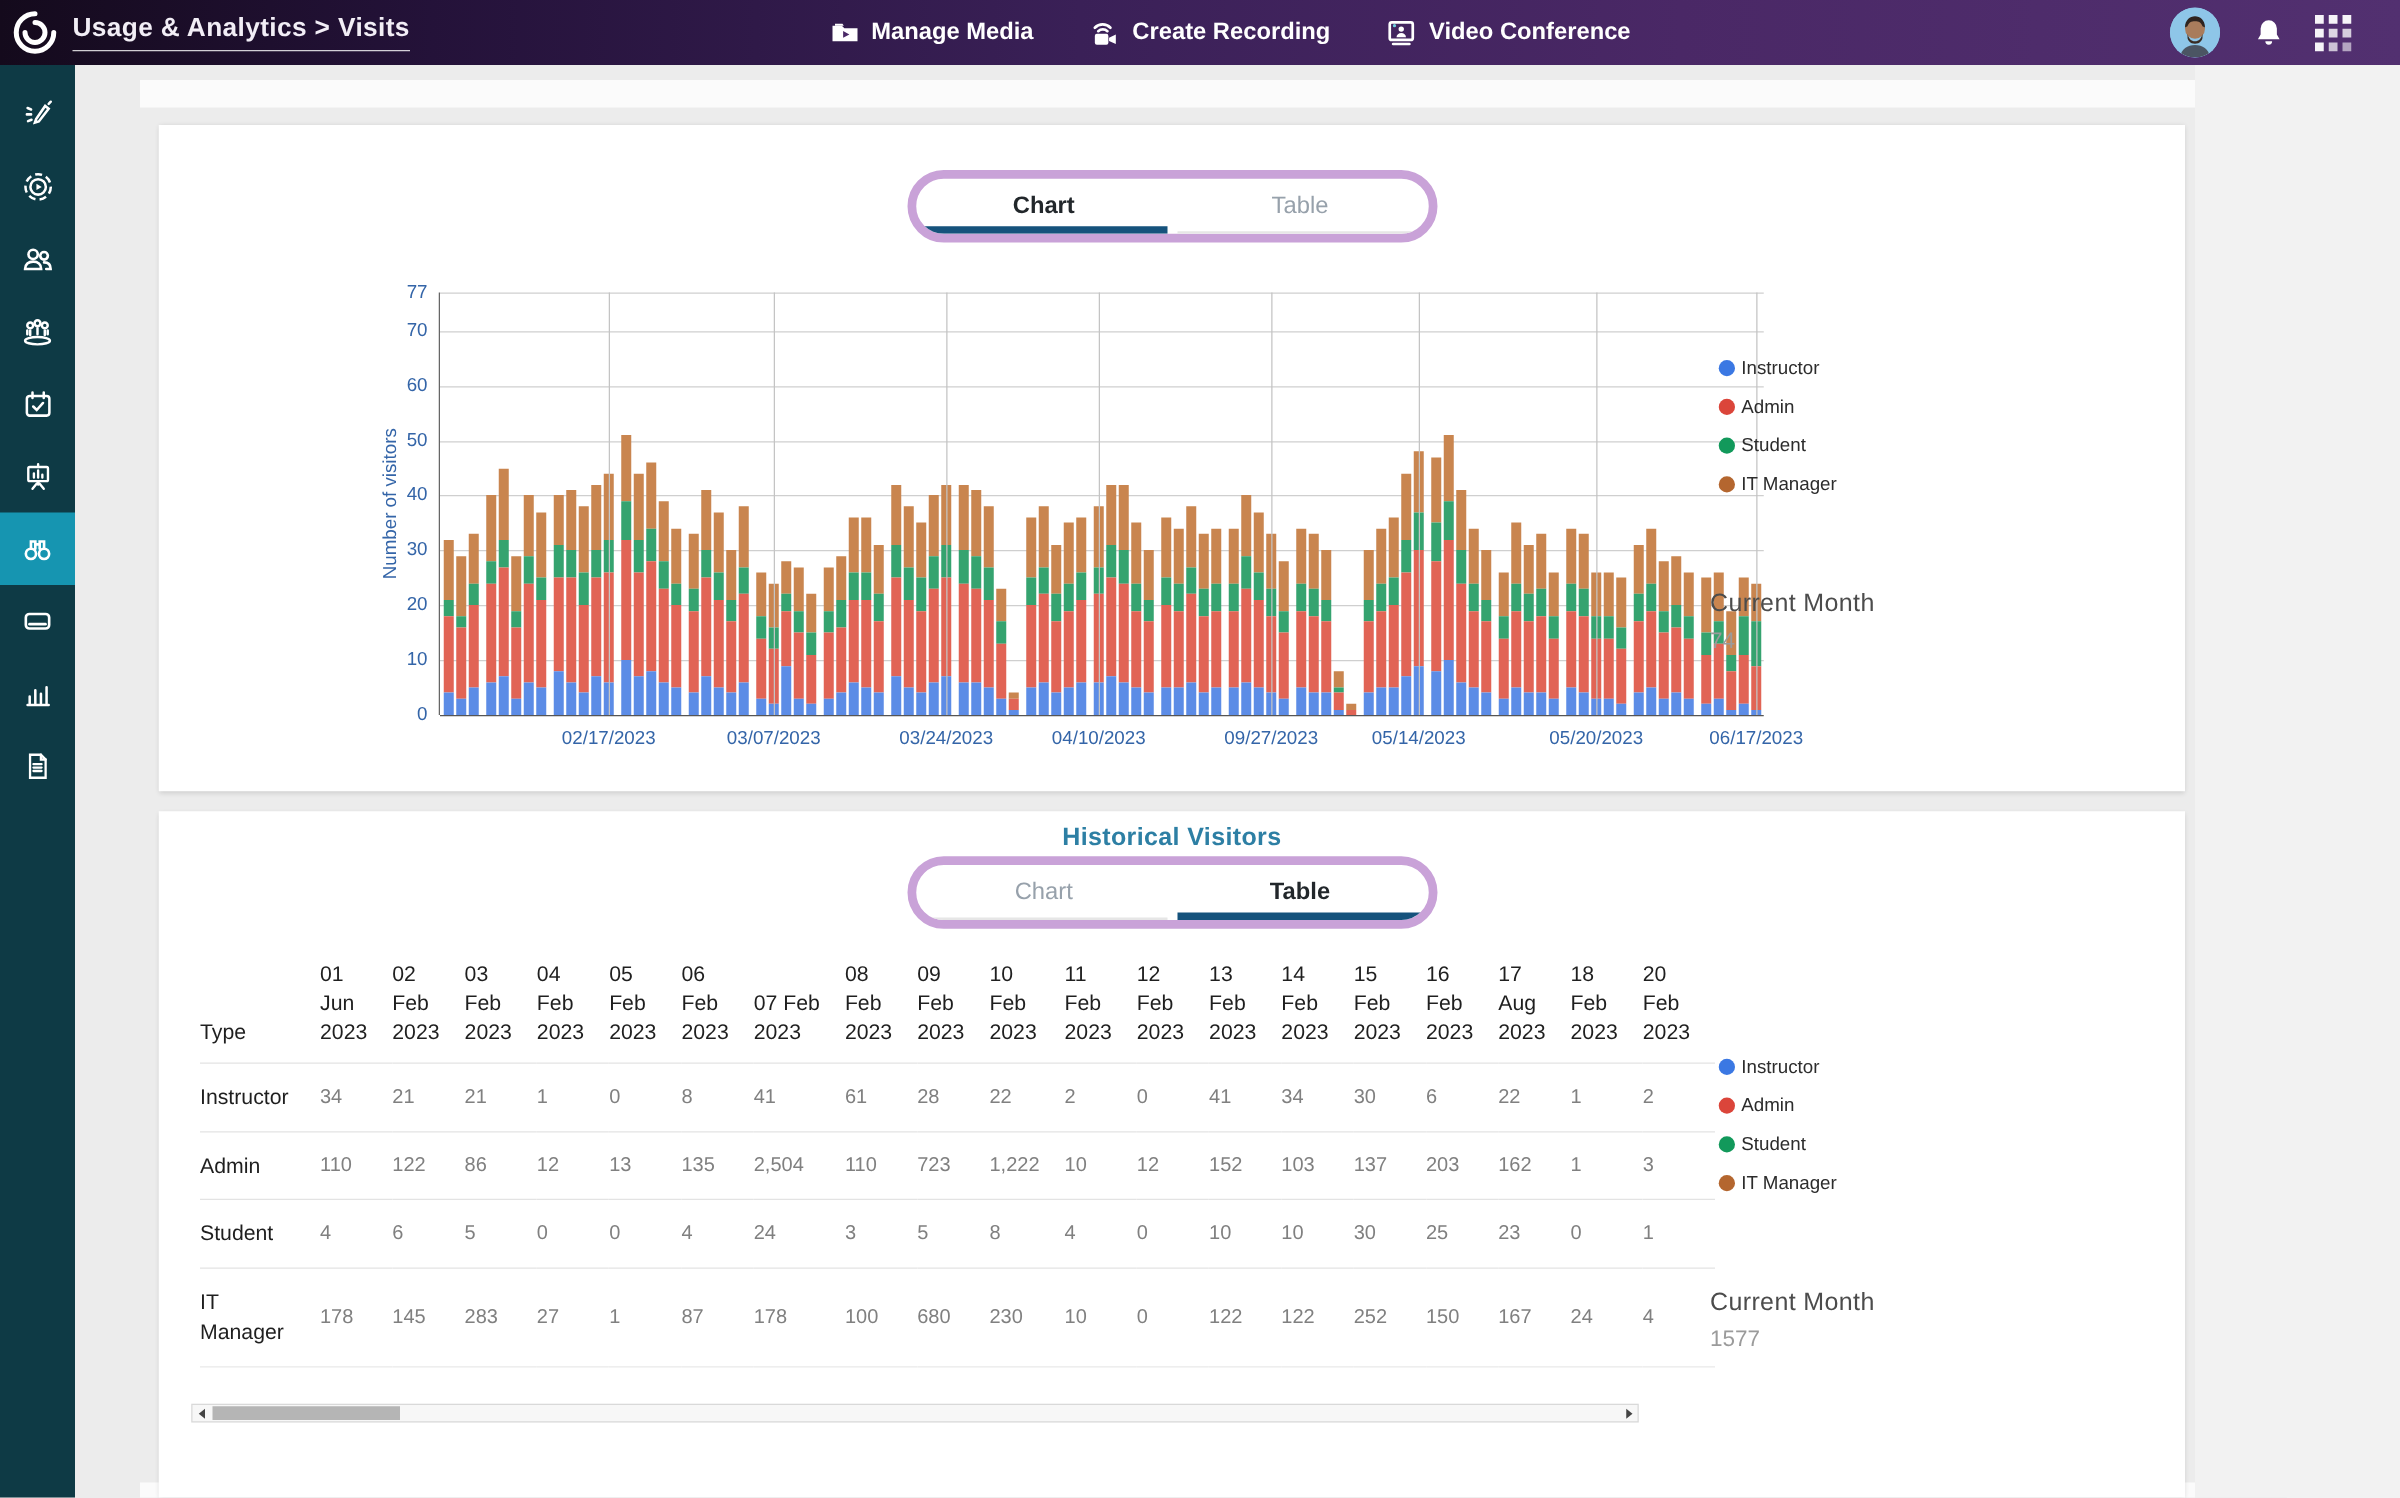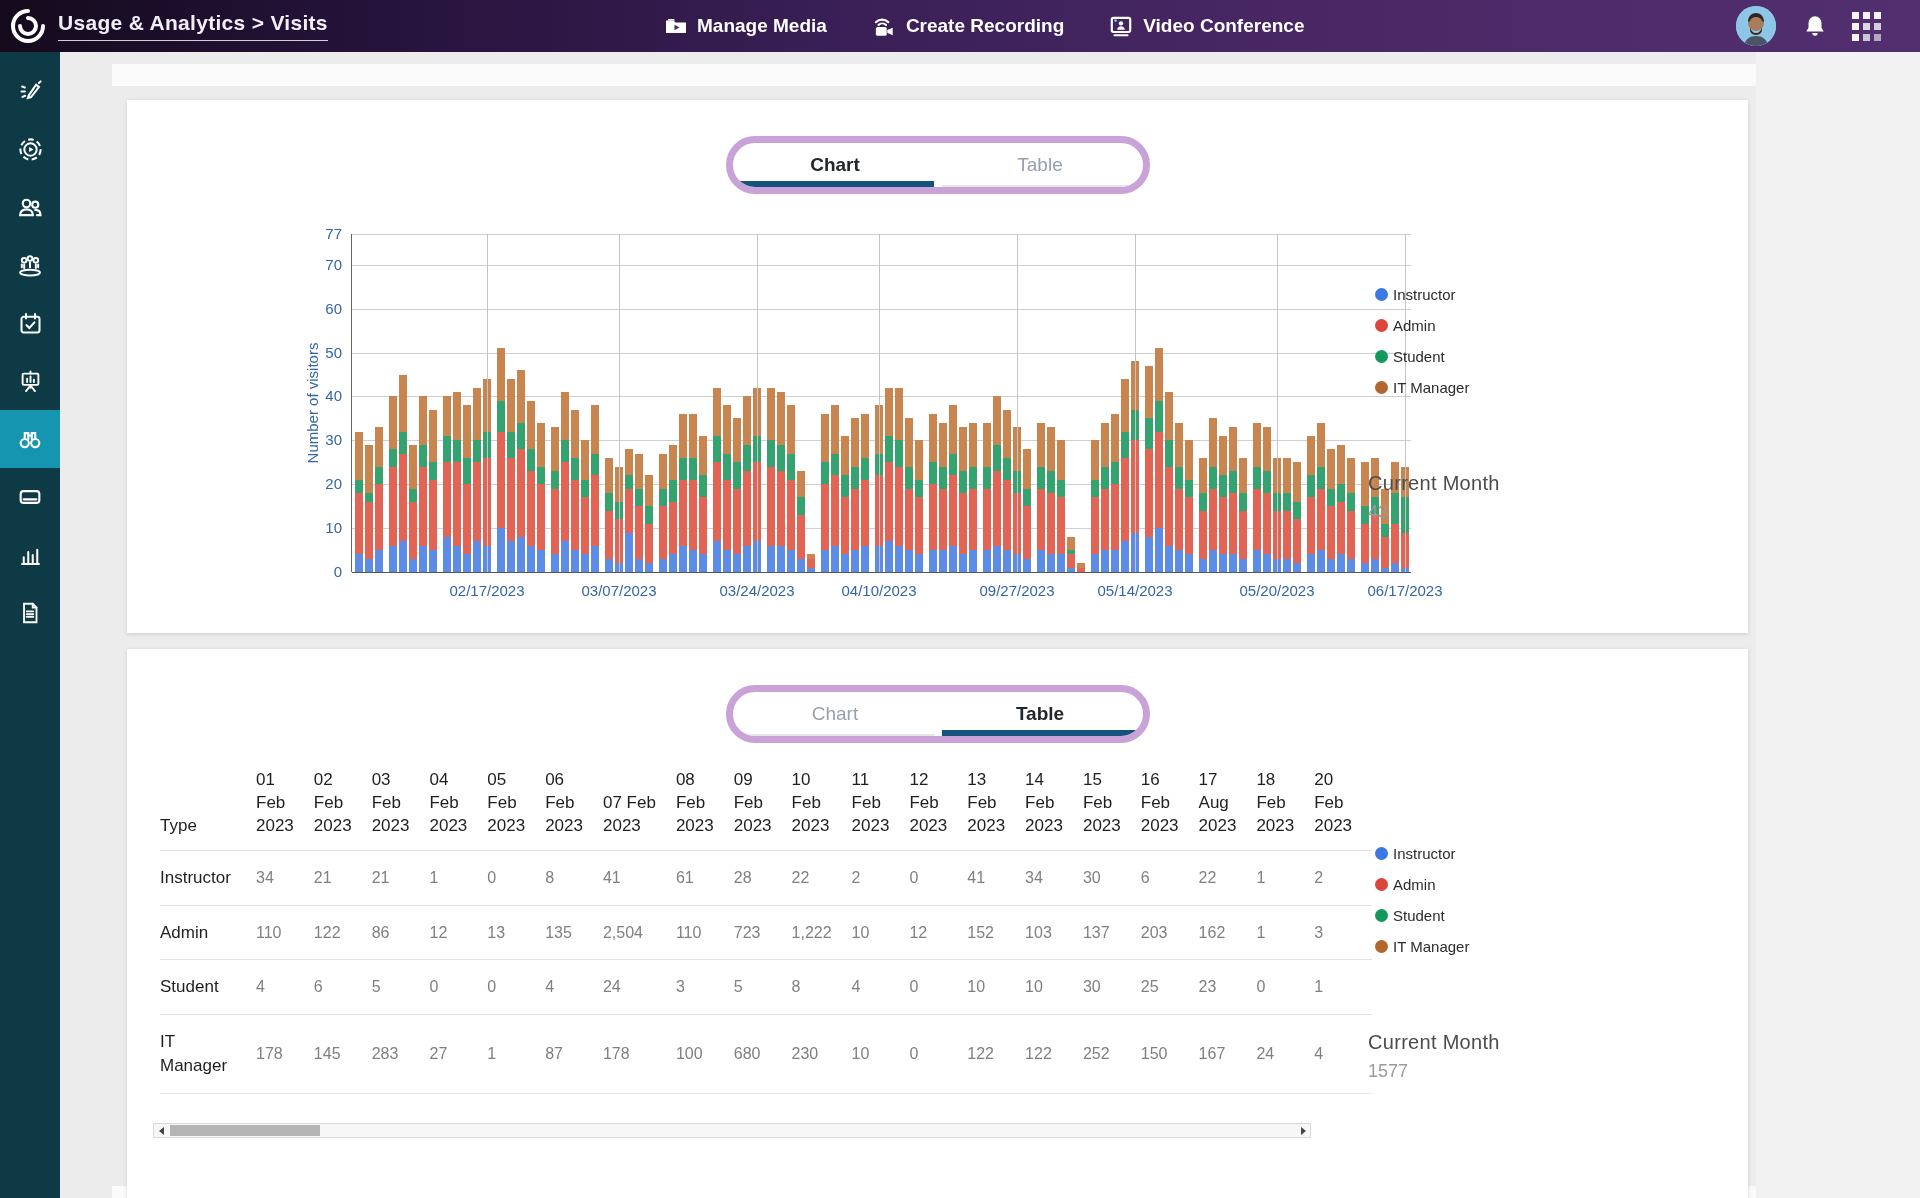--- a/index.html
+++ b/index.html
@@ -930,44 +930,45 @@
           <span class="legend-label">Student</span>
         </div>
         <div class="legend-item">
           <span class="legend-dot" style="background: rgb(180, 102, 47);"></span>
           <span class="legend-label">IT Manager</span>
         </div>
       </div>
 
     <div class="current-month">
       <div class="cm-label">Current Month</div>
-      <div class="cm-value">43</div>
+      <div class="cm-value">74</div>
     </div>
   </section>
 
   <section class="card card2">
+    <h2 class="card-title">Historical Visitors</h2>
 
     <div class="pill">
       <div class="tab">
         <span>Chart</span>
         <span class="underline"></span>
       </div>
       <div class="tab active">
         <span>Table</span>
         <span class="underline"></span>
       </div>
     </div>
 
     <div class="table-wrap">
       <table>
           <thead>
             <tr>
               <th class="typecol">Type</th>
               <th>01
-Feb
+Jun
 2023</th>
               <th>02
 Feb
 2023</th>
               <th>03
 Feb
 2023</th>
               <th>04
 Feb
 2023</th>

